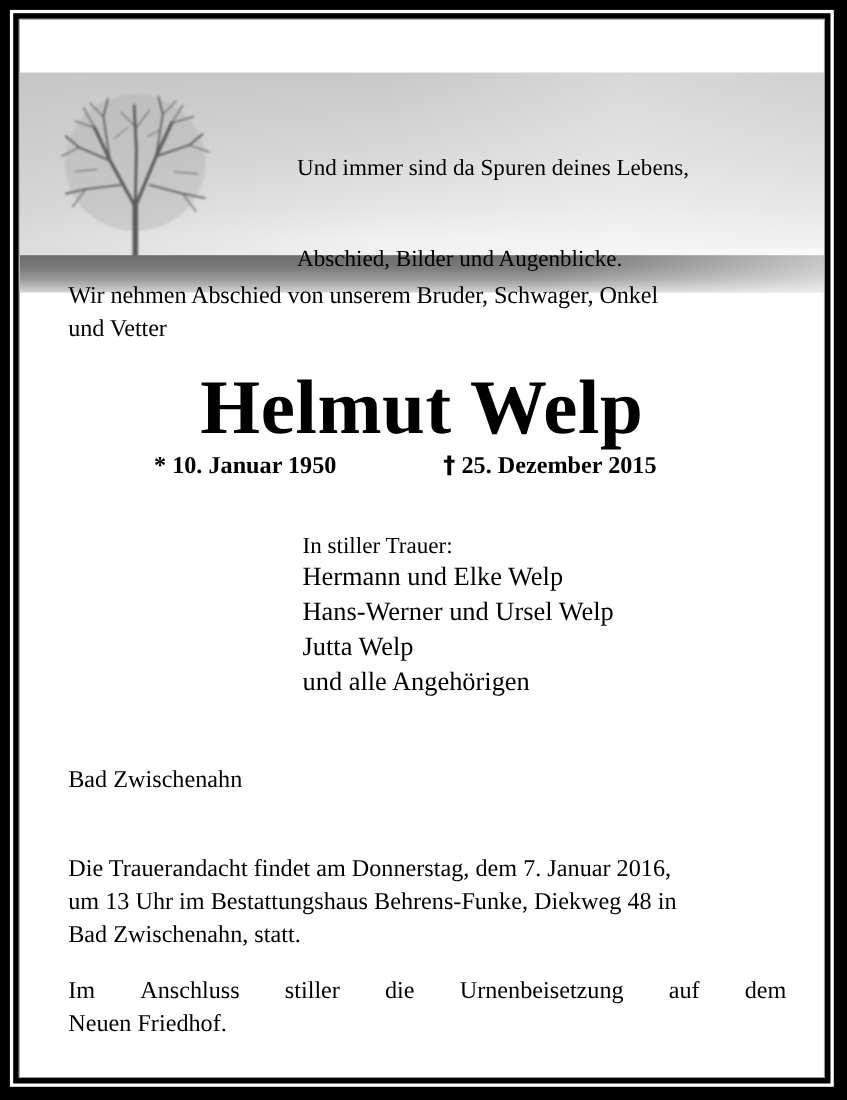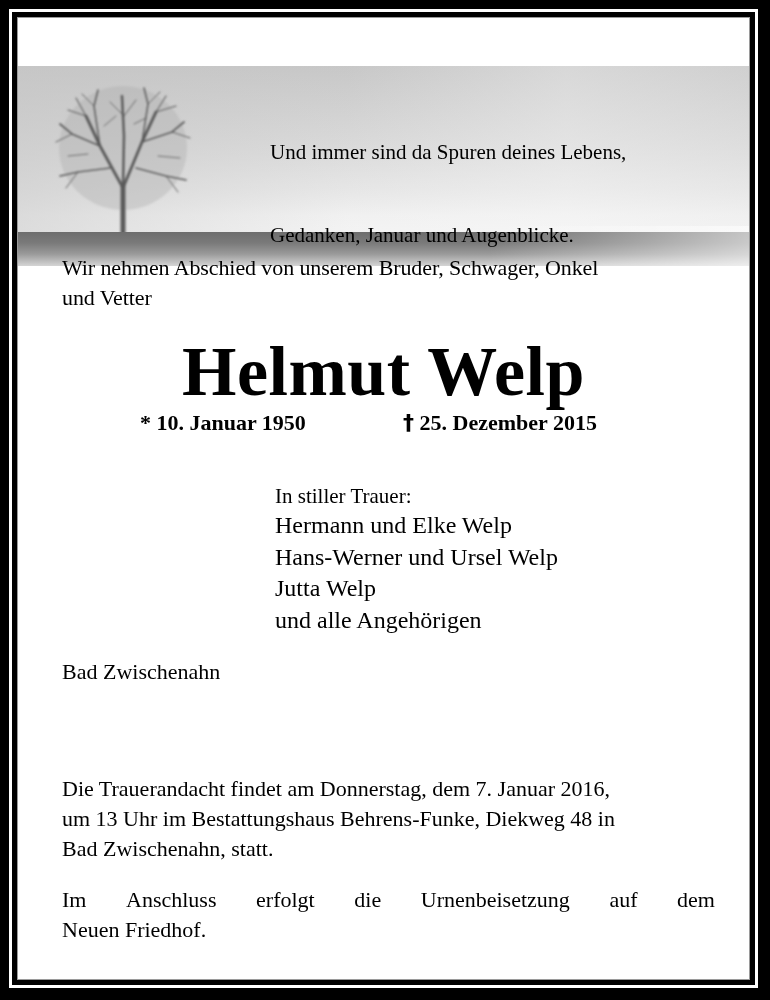--- a/index.html
+++ b/index.html
@@ -111,21 +111,21 @@
     }
     .mourner:first-of-type { margin-top: 8px; }
 
     .para {
       position: absolute;
       left: 45px; width: 653px;
       font-size: 22px;
       line-height: 30px;
     }
     .para span { display: block; }
-    .p-place { top: 640px; }
+    .p-place { top: 676px; }
     .p-address { top: 683px; }
     .p-service { top: 757px; }
     .p-burial { top: 868px; }
     .justify {
       display: flex !important;
       justify-content: space-between;
     }
   </style>
 </head>
 <body>
@@ -157,21 +157,21 @@
             <path d="M48 40 L38 22 M48 40 L30 34 M118 36 L128 20 M118 36 L138 30" stroke-width="1.1"></path>
             <path d="M34 58 L18 66 M134 56 L152 62 M86 40 L72 26 M86 40 L98 24" stroke-width="1"></path>
             <path d="M40 96 L28 112 M128 100 L140 116 M56 30 L44 18 M110 28 L122 16" stroke-width="1"></path>
             <path d="M30 80 L50 78 M120 80 L142 82 M66 50 L78 40 M96 48 L108 42" stroke-width="0.9"></path>
           </g>
         </svg>
         <div class="ground"></div>
         <div class="ground-fade-right"></div>
         <div class="poem">
           <span class="poem-line">Und immer sind da Spuren deines Lebens,</span>
-          <span class="poem-line">Gedanken, Januar und Augenblicke.</span>
+          <span class="poem-line">Abschied, Bilder und Augenblicke.</span>
           
           
           
         </div>
       </div>
 
       <div class="para intro" style="top:236px;">
         <span>Wir nehmen Abschied von unserem Bruder, Schwager, Onkel</span>
         <span>und Vetter</span>
       </div>
@@ -203,21 +203,21 @@
       <div class="para p-service">
         <span>Die Trauerandacht findet am Donnerstag, dem 7. Januar 2016,</span>
         <span>um 13 Uhr im Bestattungshaus Behrens-Funke, Diekweg 48 in</span>
         <span>Bad Zwischenahn, statt.</span>
       </div>
 
       <div class="para p-burial">
         <span class="justify">
           <i style="font-style:normal">Im</i>
           <i style="font-style:normal">Anschluss</i>
-          <i style="font-style:normal">erfolgt</i>
+          <i style="font-style:normal">stiller</i>
           <i style="font-style:normal">die</i>
           <i style="font-style:normal">Urnenbeisetzung</i>
           <i style="font-style:normal">auf</i>
           <i style="font-style:normal">dem</i>
         </span>
         <span>Neuen Friedhof.</span>
       </div>
 
     </div>
   </div>

